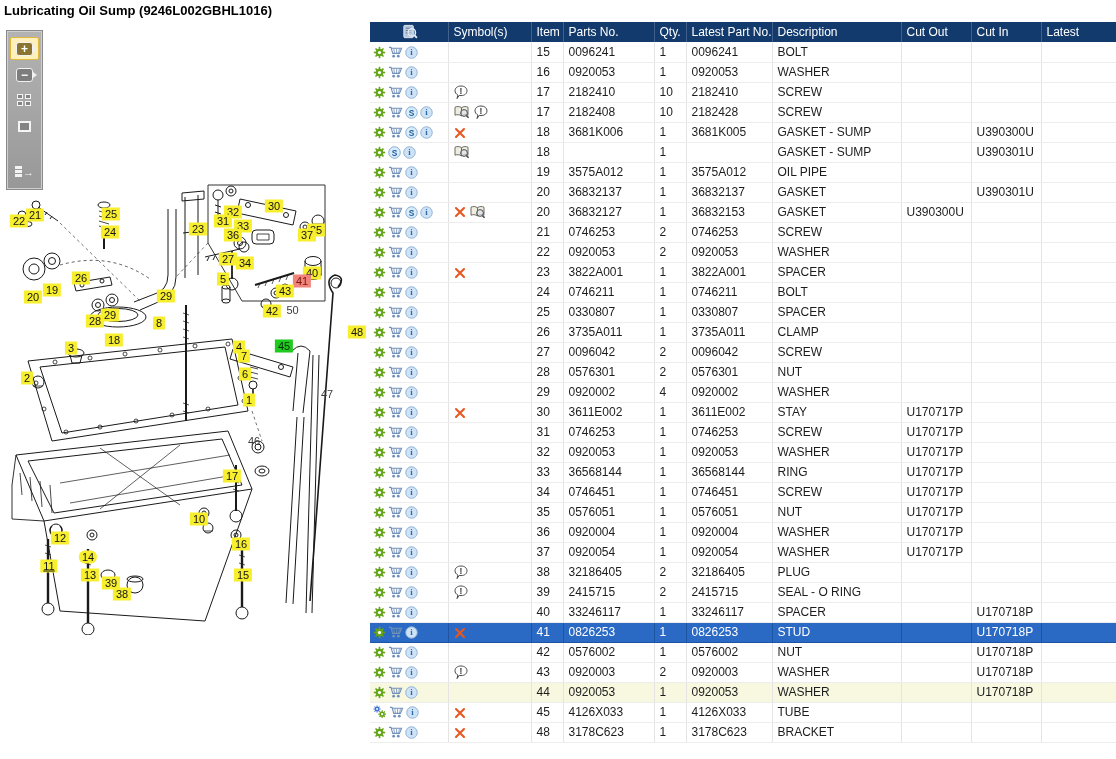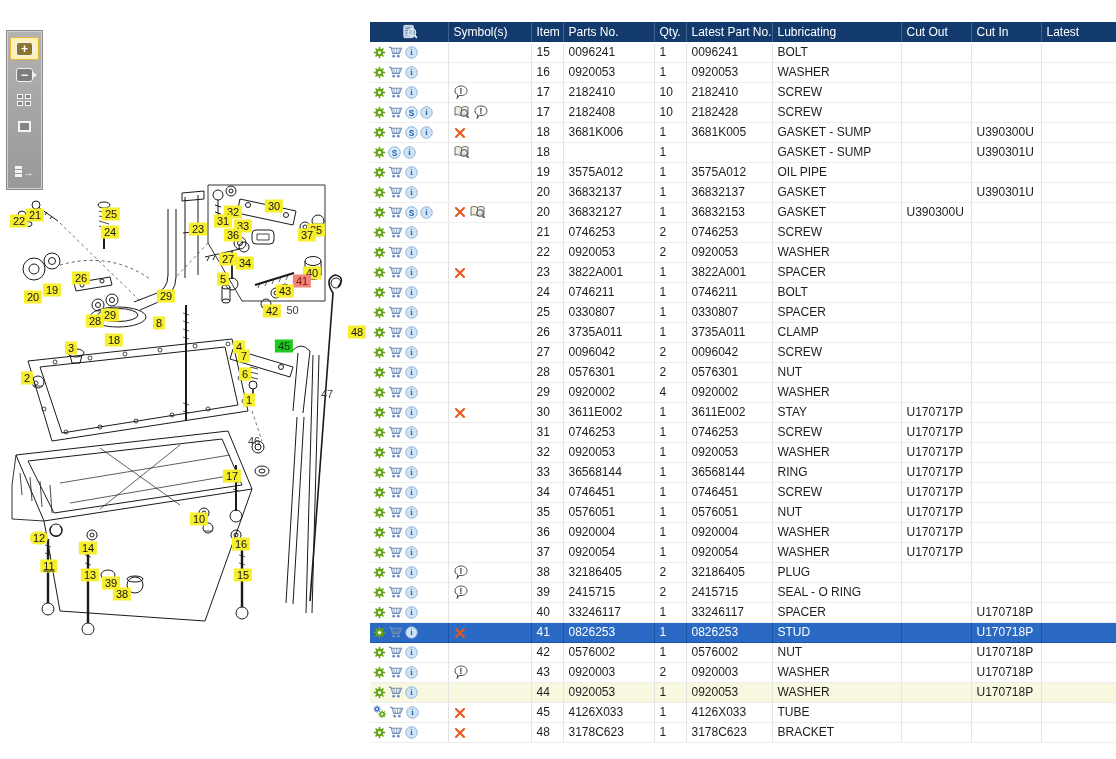--- a/index.html
+++ b/index.html
@@ -54,20 +54,21 @@
   tr.cream td { background:#f8f7e0; }
   .ic { display:inline-block; vertical-align:middle; margin-right:2px; line-height:0; }
   .symcell .ic { margin-right:4px; }
   tr { cursor:pointer; }
 </style>
 </head>
 <body>
 
 <div class="app">
 
+  <div class="page-title">Lubricating Oil Sump (9246L002GBHL1016)</div>
 
   <div class="toolbar" id="toolbar">
       <div class="tbtn sel">
         <span class="tglyph">+</span>
         <span class="tchev"></span>
       </div>
       <div class="tbtn">
         <span class="tglyph">−</span>
         <span class="tchev"></span>
       </div>
@@ -276,22 +277,22 @@
       <div class="callout red" style="left: 302px; top: 98px;">41</div>
       <div class="callout" style="left: 285px; top: 108px;">43</div>
       <div class="callout" style="left: 272px; top: 128px;">42</div>
       <div class="callout plain" style="left: 287px; top: 127px; padding-left: 12px;">50</div>
       <div class="callout green" style="left: 284px; top: 163px;">45</div>
       <div class="callout" style="left: 357px; top: 149px;">48</div>
       <div class="callout plain" style="left: 327px; top: 211px;">47</div>
       <div class="callout plain" style="left: 254px; top: 258px;">46</div>
       <div class="callout" style="left: 232px; top: 293px;">17</div>
       <div class="callout" style="left: 199px; top: 336px;">10</div>
-      <div class="callout" style="left: 39px; top: 355px; border-radius: 6px;">12</div>
-      <div class="callout" style="left: 88px; top: 365px;">14</div>
+      <div class="callout" style="left: 60px; top: 355px;">12</div>
+      <div class="callout" style="left: 88px; top: 374px; border-radius: 6px;">14</div>
       <div class="callout" style="left: 241px; top: 361px;">16</div>
       <div class="callout" style="left: 49px; top: 383px; text-decoration: underline;">11</div>
       <div class="callout" style="left: 90px; top: 392px;">13</div>
       <div class="callout" style="left: 243px; top: 392px;">15</div>
       <div class="callout" style="left: 111px; top: 400px;">39</div>
       <div class="callout" style="left: 122px; top: 411px;">38</div>
     </div>
 
 
   <div class="grid-wrap">
@@ -316,21 +317,21 @@
                   <line x1="5" y1="6.5" x2="11" y2="6.5" stroke="#5d7795"></line>
                   <line x1="5" y1="9" x2="11" y2="9" stroke="#5d7795"></line>
                   <circle cx="11.5" cy="8.5" r="4" fill="rgba(200,220,240,.5)" stroke="#e8eef6" stroke-width="1.3"></circle>
                   <line x1="14.2" y1="11.4" x2="16.8" y2="14.2" stroke="#e8eef6" stroke-width="2"></line>
                 </svg></span></th>
             <th>Symbol(s)</th>
             <th>Item</th>
             <th>Parts No.</th>
             <th>Qty.</th>
             <th>Latest Part No.</th>
-            <th>Lubricating</th>
+            <th>Description</th>
             <th>Cut Out</th>
             <th>Cut In</th>
             <th>Latest</th>
           </tr>
         </thead>
       <tbody id="tbody">
           <tr>
             <td class="icons"><span class="ic"><svg width="13" height="13" viewBox="0 0 16 16">
                   <g fill="#64a417">
                     <rect x="7" y="1" width="2" height="14"></rect>

